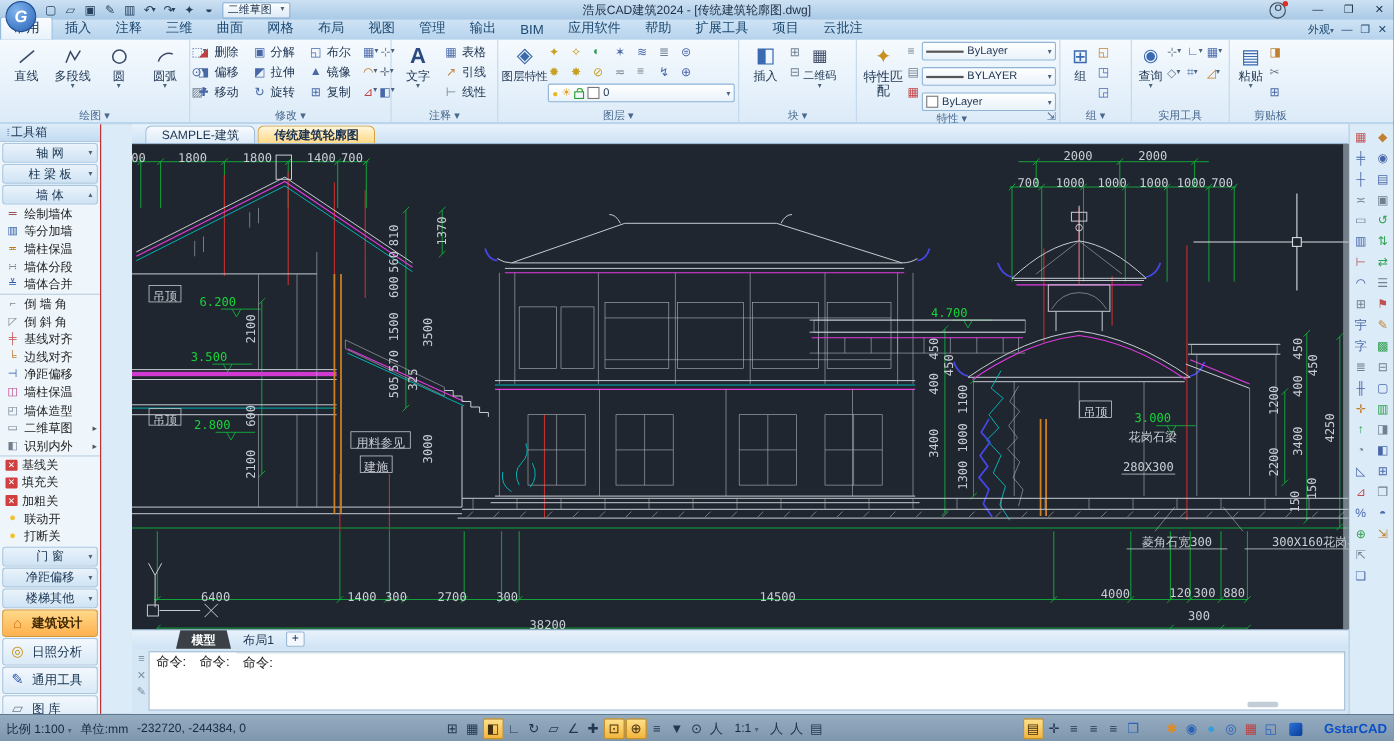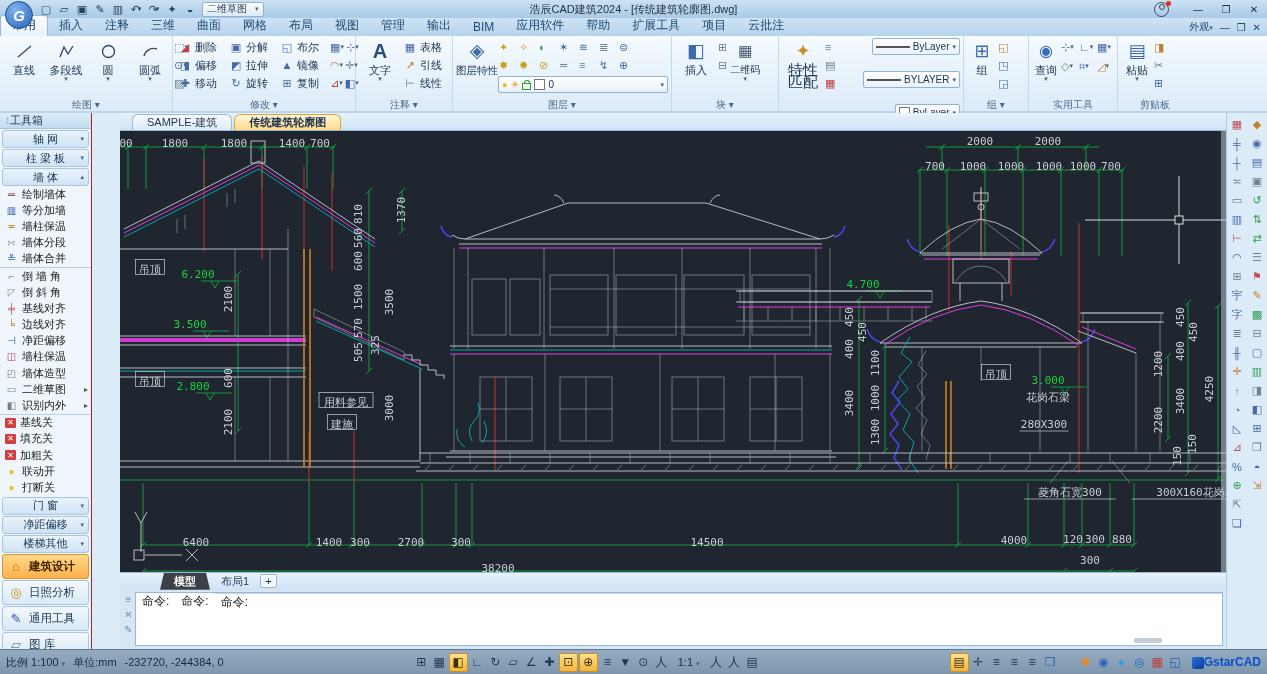--- a/index.html
+++ b/index.html
@@ -100,21 +100,21 @@
   .cmd-scroll{position:absolute;right:60px;bottom:2px;width:28px;height:5px;background:#c2cdd8;border-radius:2px;}
   
   .righttools{width:40px;background:#dcebf8;border-left:1px solid #b0cbe4;display:flex;padding-top:3px;}
   .rtcol{width:20px;display:flex;flex-direction:column;align-items:center;}
   .rtico{width:17px;height:17.5px;display:flex;align-items:center;justify-content:center;font-size:11px;margin-bottom:1.5px;border-radius:2px;}
   
   .statusbar{height:24px;background:linear-gradient(#95abc0,#7e96ad);border-top:1px solid #5f7992;display:flex;align-items:center;color:#142a40;font-size:11px;padding:0 6px;gap:8px;}
   .st-ico{width:17px;height:17px;display:flex;align-items:center;justify-content:center;font-size:12px;color:#223850;border-radius:2px;}
   .st-ico.on{background:linear-gradient(#ffe08a,#f2b53c);border:1px solid #c8922a;color:#403010;}
   .st-group{display:flex;align-items:center;gap:1px;}
-  .brand{display:flex;align-items:flex-end;gap:0;font-weight:bold;color:#0a50c8;font-size:12px;}
+  .brand{display:flex;align-items:flex-end;gap:20px;font-weight:bold;color:#0a50c8;font-size:12px;}
   .brand .bsq{width:12px;height:12px;background:linear-gradient(135deg,#2a72d8,#0a3c98);border-radius:2px;}
   .spacer{flex:1;}
 </style>
 </head>
 <body>
 
 <div id="app">
 
   <div class="titlebar">
     <div class="logo">G</div>
@@ -372,34 +372,34 @@
           <span style="font-size:10px">二维码</span>
             <span class="caret">▾</span>
         </div>
       </div>
       <div class="panel-label"><span>块</span> ▾</div>
     </div>
     <div class="panel" style="width:184px">
       <div class="panel-body">
         <div class="rbtn-big">
           <div class="rbig-ic" style="font-size:18px;color:#c89020;">✦</div>
-          <span style="font-size:15px">特性匹配</span>
+          <span style="font-size:12px">特性匹配</span>
         </div>
         <div class="minicol" id="props-side">
             <div class="rxs">
               <span style="color:#708090">≡</span>
             </div>
             <div class="rxs">
               <span style="color:#708090">▤</span>
             </div>
             <div class="rxs">
               <span style="color:#c04040">▦</span>
             </div>
           </div>
-        <div class="minicol" id="props-combos" style="flex:1;gap:16px;margin-left:2px;align-items:flex-end;">
+        <div class="minicol" id="props-combos" style="flex:1;gap:6px;margin-left:2px;">
             <div class="combo">
               <span class="lnprev"></span>
               <span>ByLayer</span>
               <span class="dd">▾</span>
             </div>
             <div class="combo">
               <span class="lnprev"></span>
               <span>BYLAYER</span>
               <span class="dd">▾</span>
             </div>

